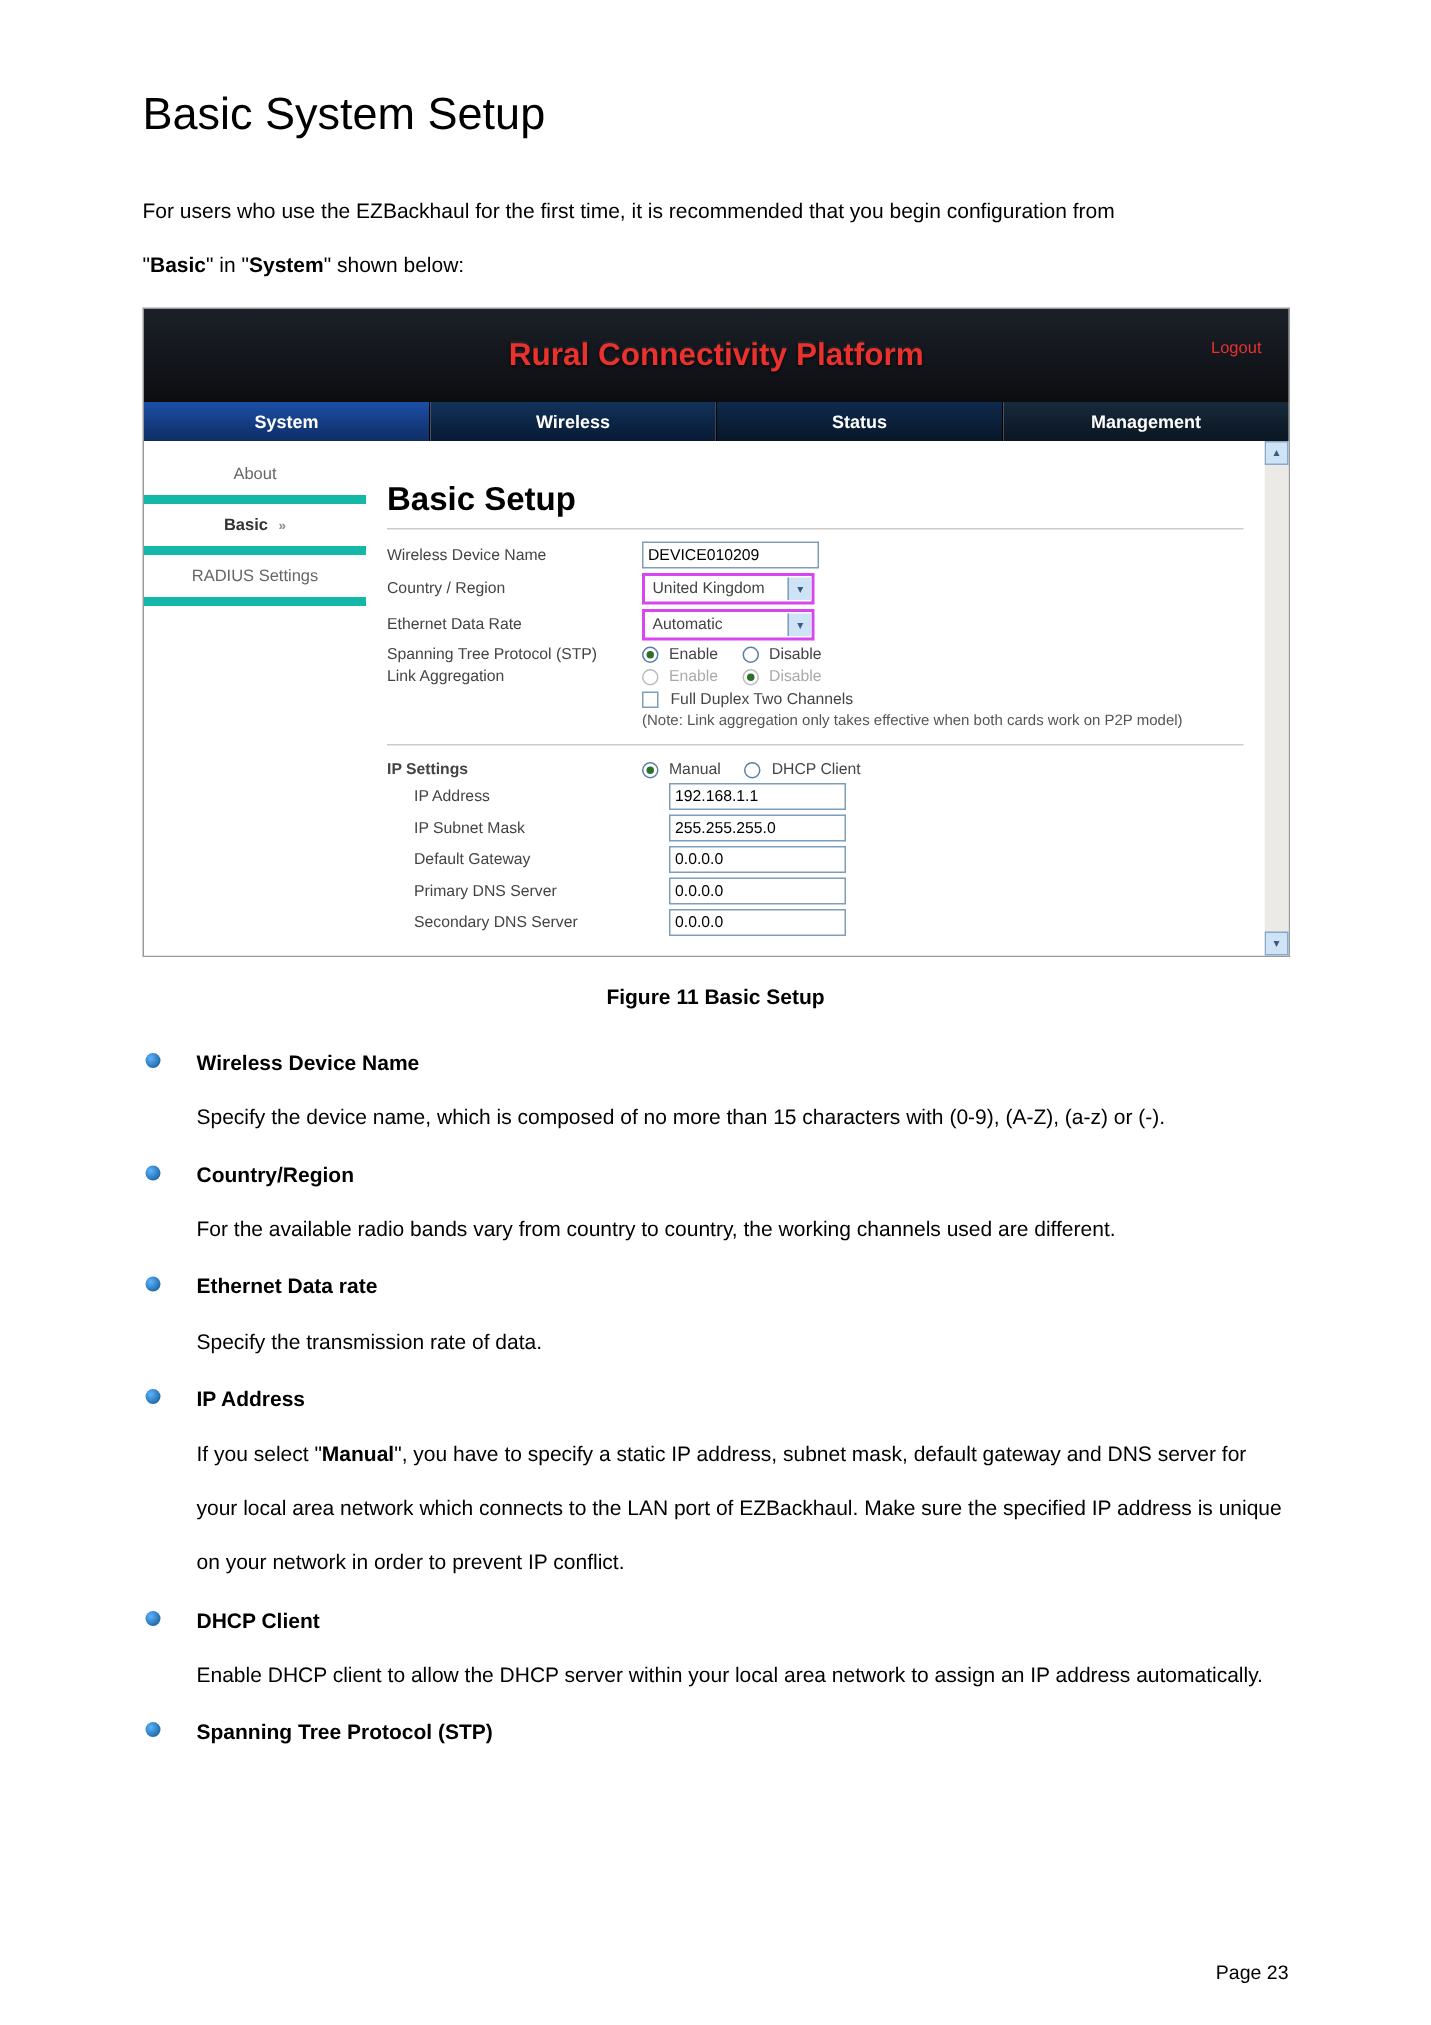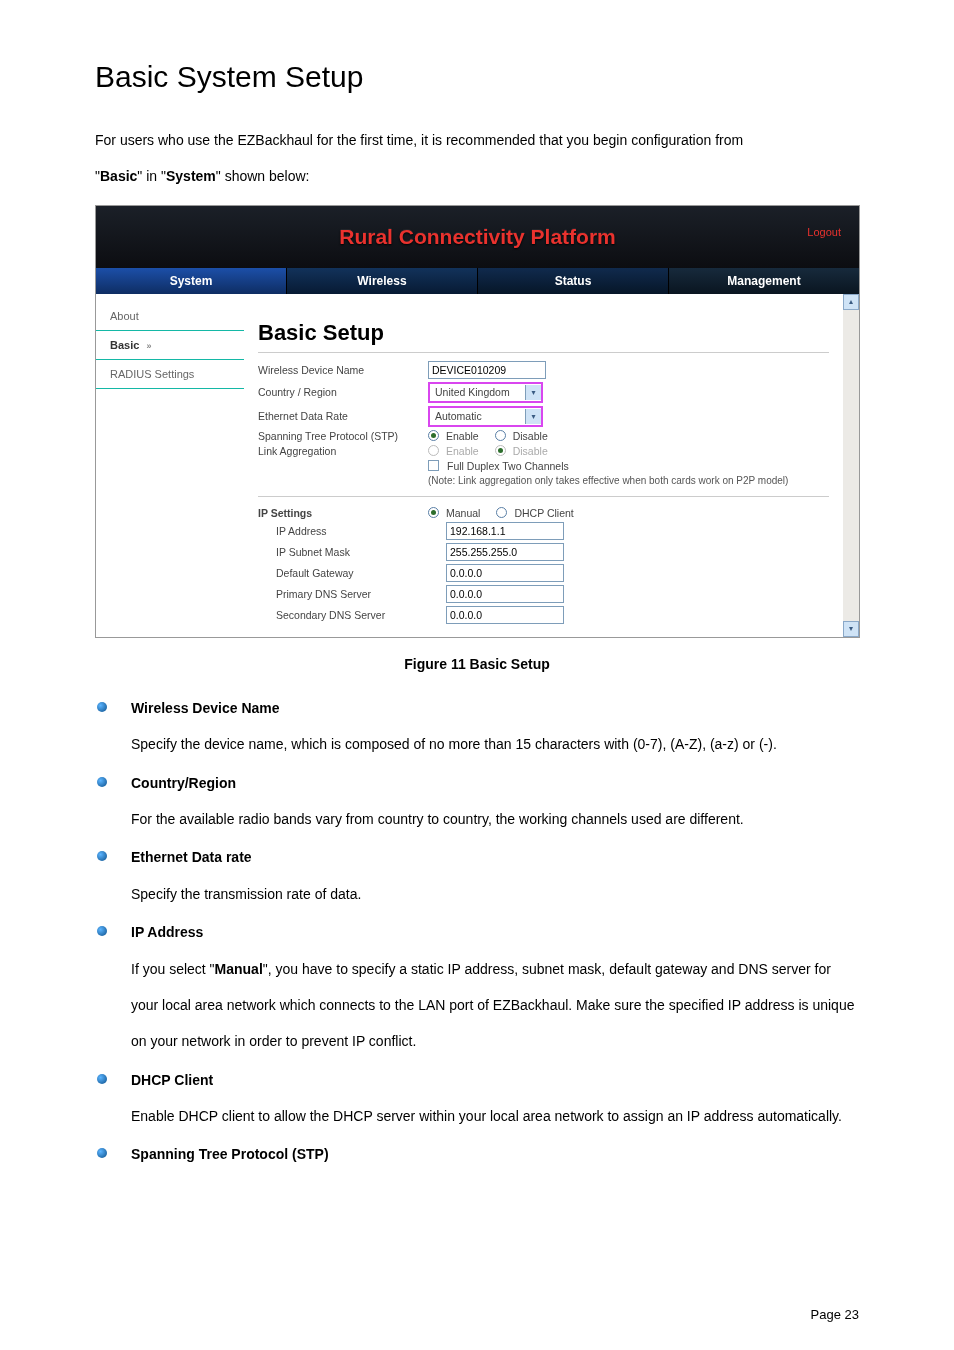--- a/index.html
+++ b/index.html
@@ -12,32 +12,32 @@
 .shot-hdr .brand-ghost{position:absolute;top:18px;left:0;right:0;text-align:center;font-size:21px;font-weight:700;color:rgba(180,180,180,.10)}
 .shot-hdr .logout{position:absolute;right:18px;top:20px;color:#e9322e;font-size:11px}
 .tabbar{display:flex}
 .tab{flex:1;text-align:center;font-size:12px;font-weight:700;padding:6px 0;color:#fff;border-right:1px solid #000;cursor:pointer}
 .tab.system{background:linear-gradient(#1c4fa8,#0e2d63)}
 .tab.wireless{background:linear-gradient(#12325a,#071a33)}
 .tab.status{background:linear-gradient(#102a4d,#061628)}
 .tab.mgmt{background:linear-gradient(#172a3c,#0a1520);border-right:none}
 .shot-body{display:flex;min-height:315px}
 .sidebar{width:148px;background:#fff;padding:8px 0}
-.sb-item{text-align:left;font-size:11px;color:#666;padding:8px 14px;border-bottom:1px solid #14b8a6;cursor:pointer}
+.sb-item{text-align:center;font-size:11px;color:#666;padding:8px 14px;border-bottom:6px solid #14b8a6;cursor:pointer}
 .sb-item.active{font-weight:700;color:#333}
 .sb-item .arr{font-size:9px;margin-left:4px;color:#888}
 .panel{flex:1;background:#fff;padding:6px 14px 10px;position:relative}
 .scrollbar{width:16px;background:#eceae6;display:flex;flex-direction:column;align-items:center}
 .sb-btn{width:16px;height:16px;background:#cfe3f6;border:1px solid #8aa8c8;box-sizing:border-box;display:flex;align-items:center;justify-content:center;font-size:8px;color:#3a5b82;cursor:pointer}
 .sb-track{flex:1;background:#eceae6}
 .panel h2{font-size:22px;font-weight:700;margin:20px 0 6px}
 .panel hr{border:none;border-top:1px solid #ccc;margin:0 0 8px}
 .form-row{display:flex;align-items:center;font-size:10.5px;color:#444;margin:3px 0}
 .form-row .lbl{width:170px}
-.form-row .ctl{flex:1;display:flex;align-items:flex-start;gap:4px}
+.form-row .ctl{flex:1;display:flex;align-items:flex-end;gap:4px}
 input.txt{border:1px solid #7e9db9;font-size:10.5px;padding:1px 3px;width:110px;height:14px;box-sizing:content-box}
 .sel{border:2px solid #d946ef;font-size:10.5px;height:17px;display:inline-flex;align-items:center}
 .sel .selv{padding:0 5px;min-width:85px}
 .sel .dd{width:15px;height:15px;background:#cfe3f6;border-left:1px solid #7e9db9;display:flex;align-items:center;justify-content:center;color:#3a5b82;font-size:8px;cursor:pointer}
 .radio-dot{width:11px;height:11px;border:1px solid #5a7fa6;border-radius:50%;display:inline-flex;align-items:center;justify-content:center;margin-right:3px;box-sizing:border-box}
 .radio-dot.on::after{content:"";width:5px;height:5px;background:#2d6e2d;border-radius:50%}
 .chk{width:11px;height:11px;border:1px solid #7e9db9;display:inline-block;margin-right:4px;box-sizing:border-box}
 .note{color:#555;font-size:10px;margin-top:2px;margin-left:170px}
 .sect-title{font-weight:700;margin-top:10px}
 .indent{margin-left:18px}
@@ -184,21 +184,21 @@
         <div class="sb-btn">▾</div>
       </div>
     </div>
   </div>
 
   <div class="fig-caption">Figure 11 Basic Setup</div>
 
   <div class="defs">
     <div class="def-item">
       <p><span class="dt">Wireless Device Name</span></p>
-      <p>Specify the device name, which is composed of no more than 15 characters with (0-7), (A-Z), (a-z) or (-).</p>
+      <p>Specify the device name, which is composed of no more than 15 characters with (0-9), (A-Z), (a-z) or (-).</p>
     </div>
     <div class="def-item">
       <p><span class="dt">Country/Region</span></p>
       <p>For the available radio bands vary from country to country, the working channels used are different.</p>
     </div>
     <div class="def-item">
       <p><span class="dt">Ethernet Data rate</span></p>
       <p>Specify the transmission rate of data.</p>
     </div>
     <div class="def-item">

